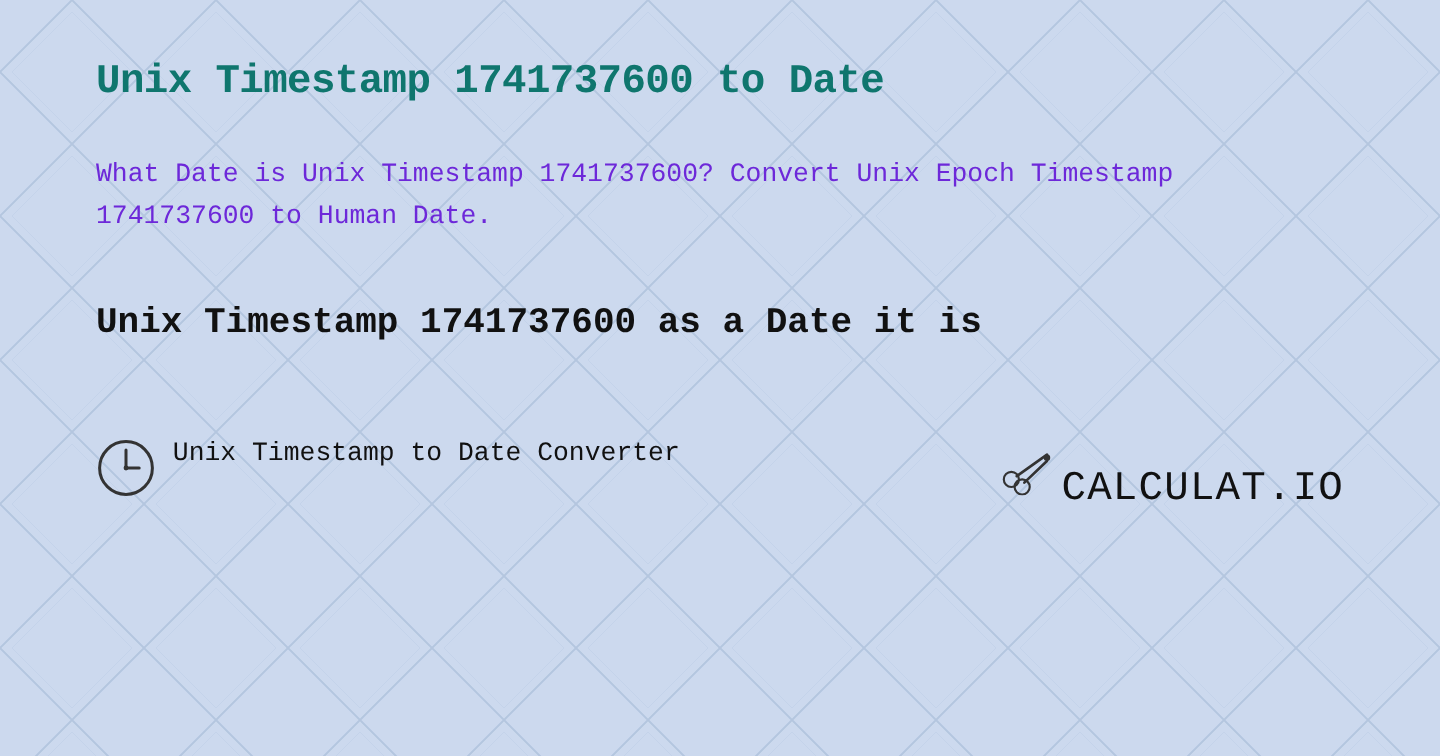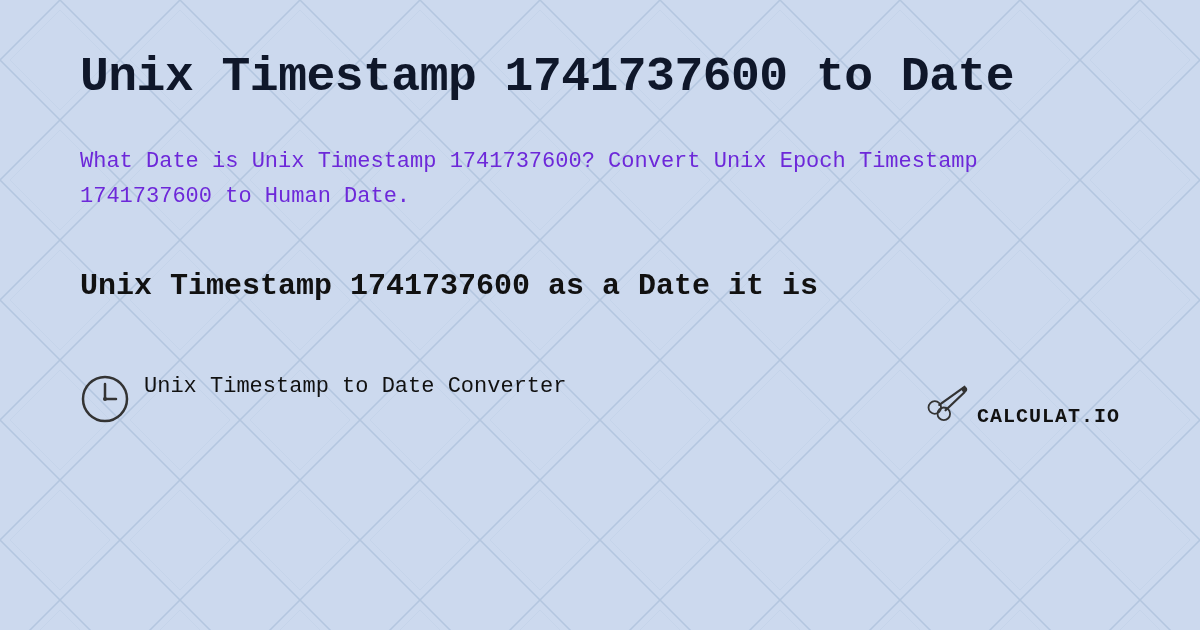--- a/index.html
+++ b/index.html
@@ -28,23 +28,23 @@
     }
 
     .content {
       position: relative;
       z-index: 1;
       padding: 50px 80px;
     }
 
     h1 {
       font-family: 'Courier New', Courier, monospace;
-      font-size: 48px;
+      font-size: 34px;
       font-weight: bold;
-      color: #0f172a;
+      color: #0f766e;
       margin-bottom: 40px;
       letter-spacing: -0.5px;
     }
 
     .description {
       font-family: 'Courier New', Courier, monospace;
       font-size: 22px;
       color: #6d28d9;
       line-height: 1.6;
       margin-bottom: 50px;
@@ -92,22 +92,22 @@
       gap: 8px;
     }
 
     .logo-icon {
       width: 45px;
       height: 45px;
     }
 
     .logo-text {
       font-family: 'Courier New', Courier, monospace;
-      font-size: 20px;
-      font-weight: bold;
+      font-size: 34px;
+      font-weight: normal;
       color: #111;
       letter-spacing: 1px;
       margin-top: 36px;
     }
   </style>
 </head>
 <body>
 
 <svg class="bg-pattern" xmlns="http://www.w3.org/2000/svg" width="1200" height="630">
   <defs>

